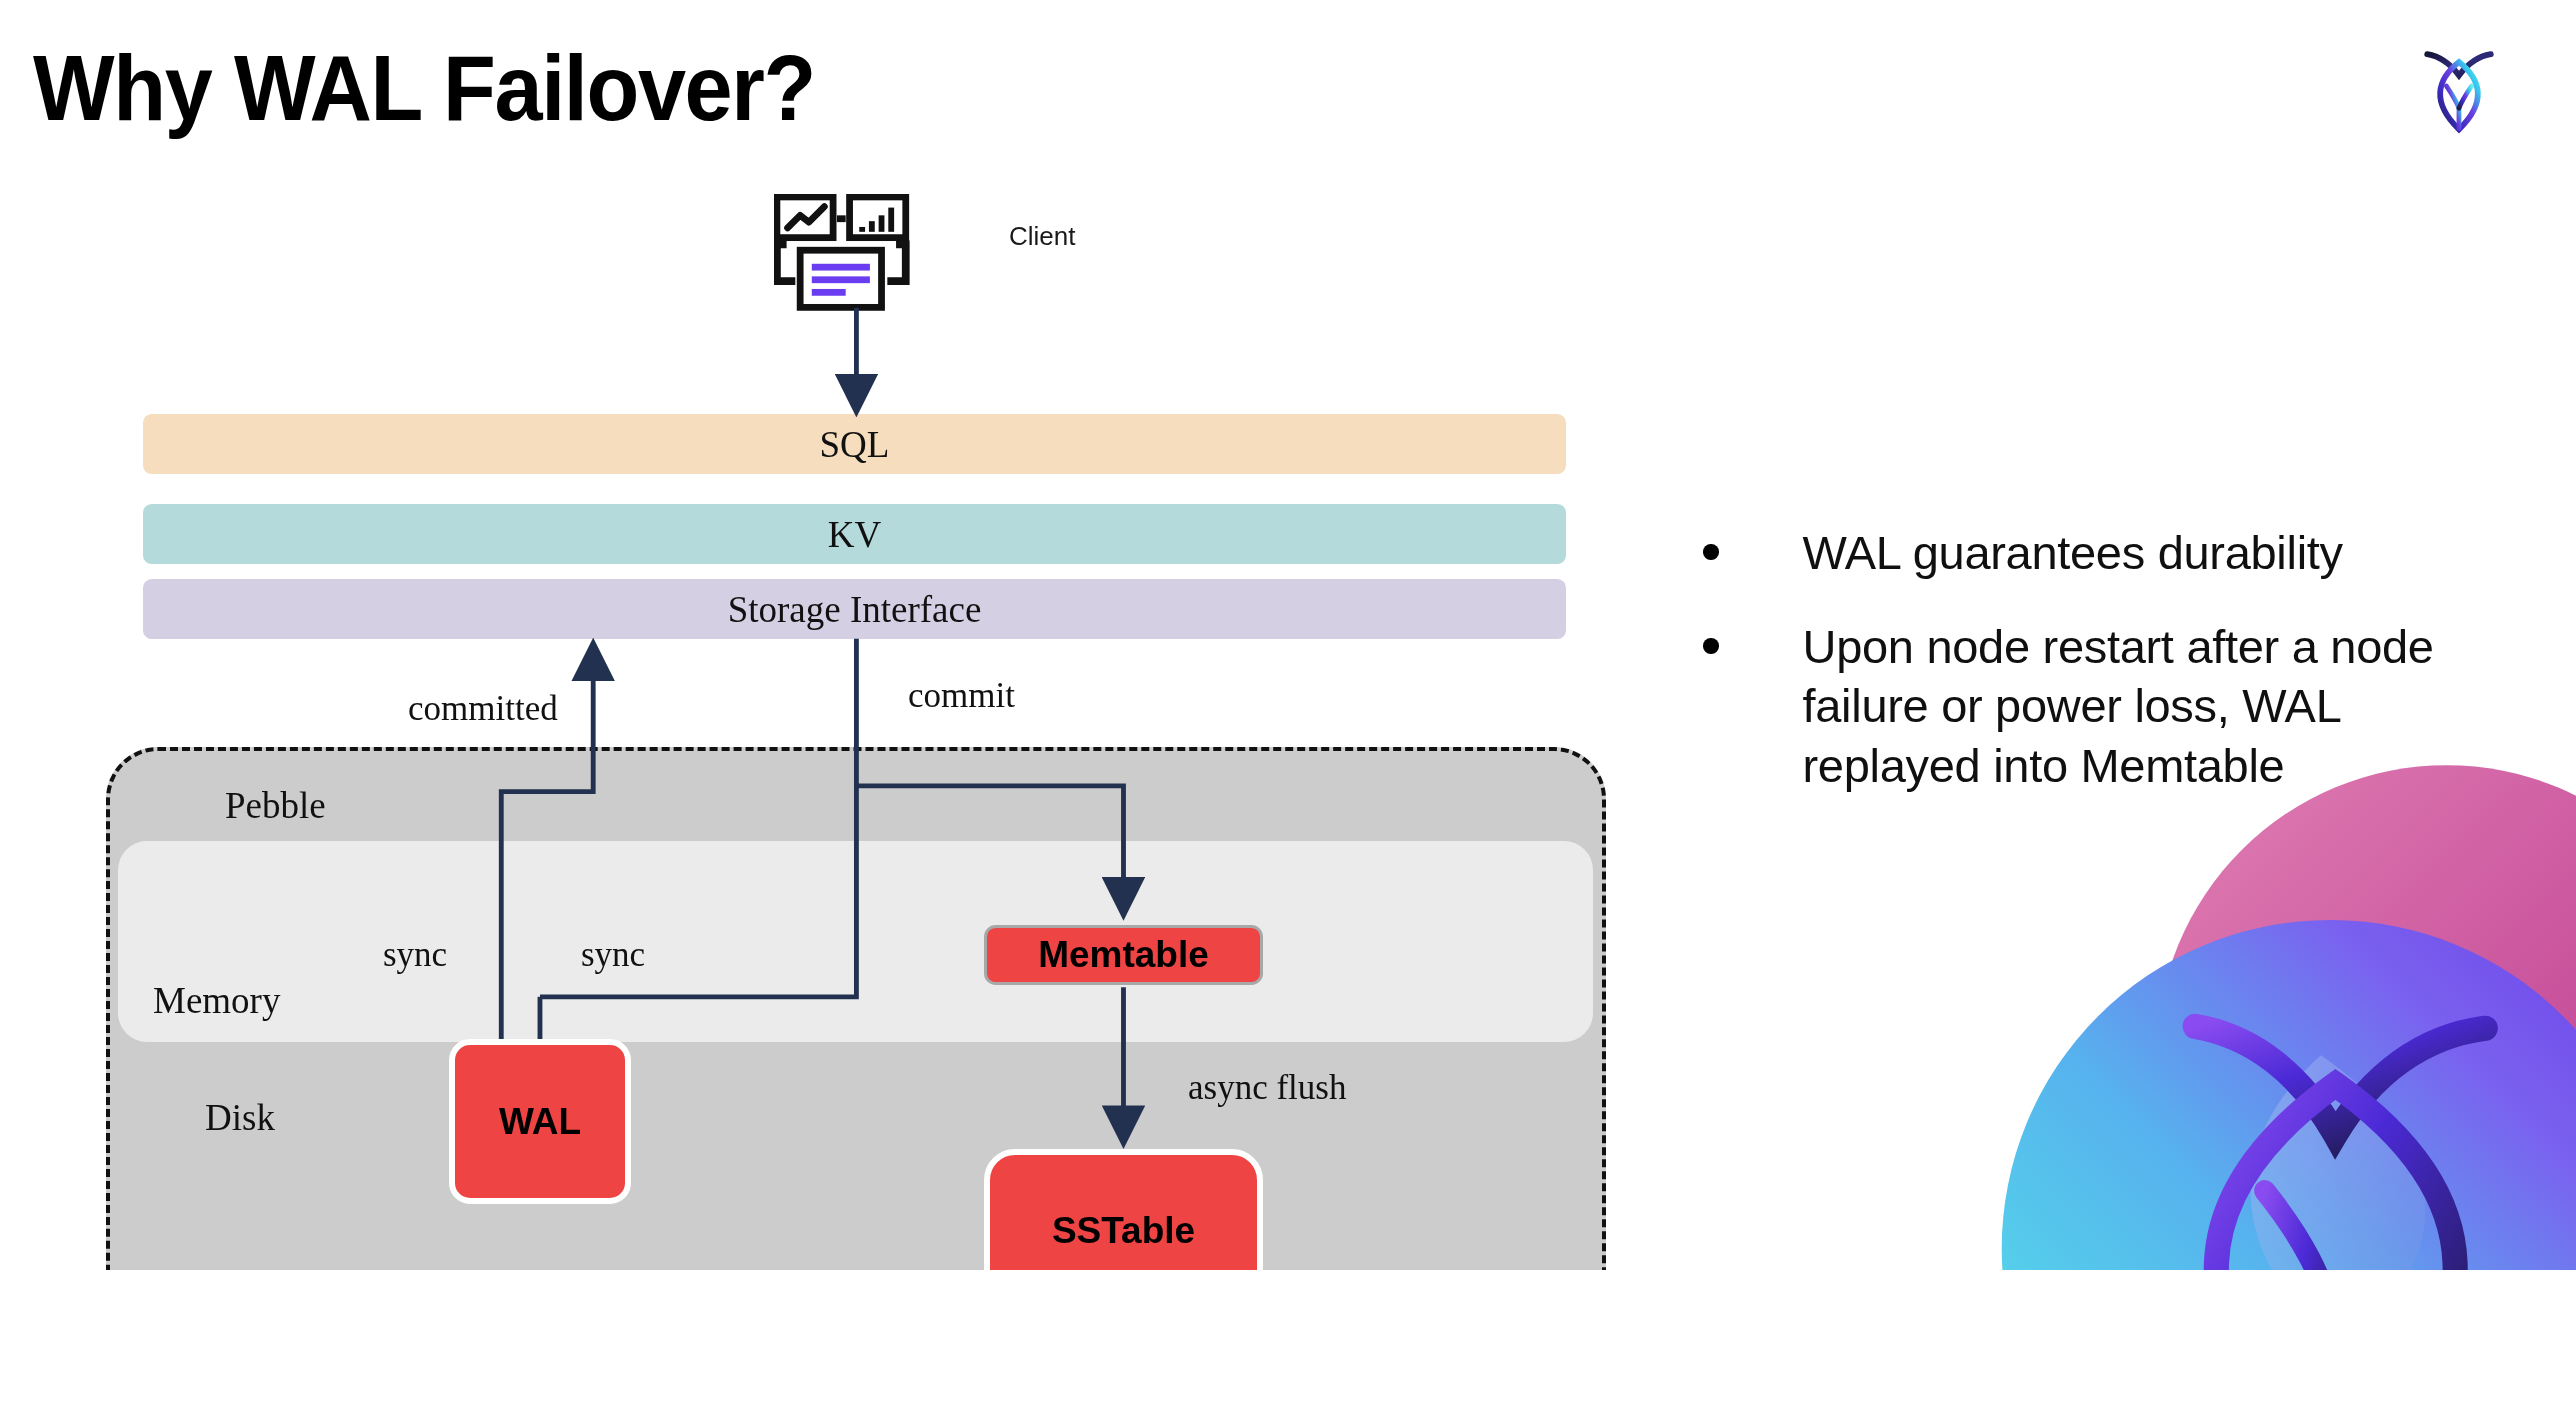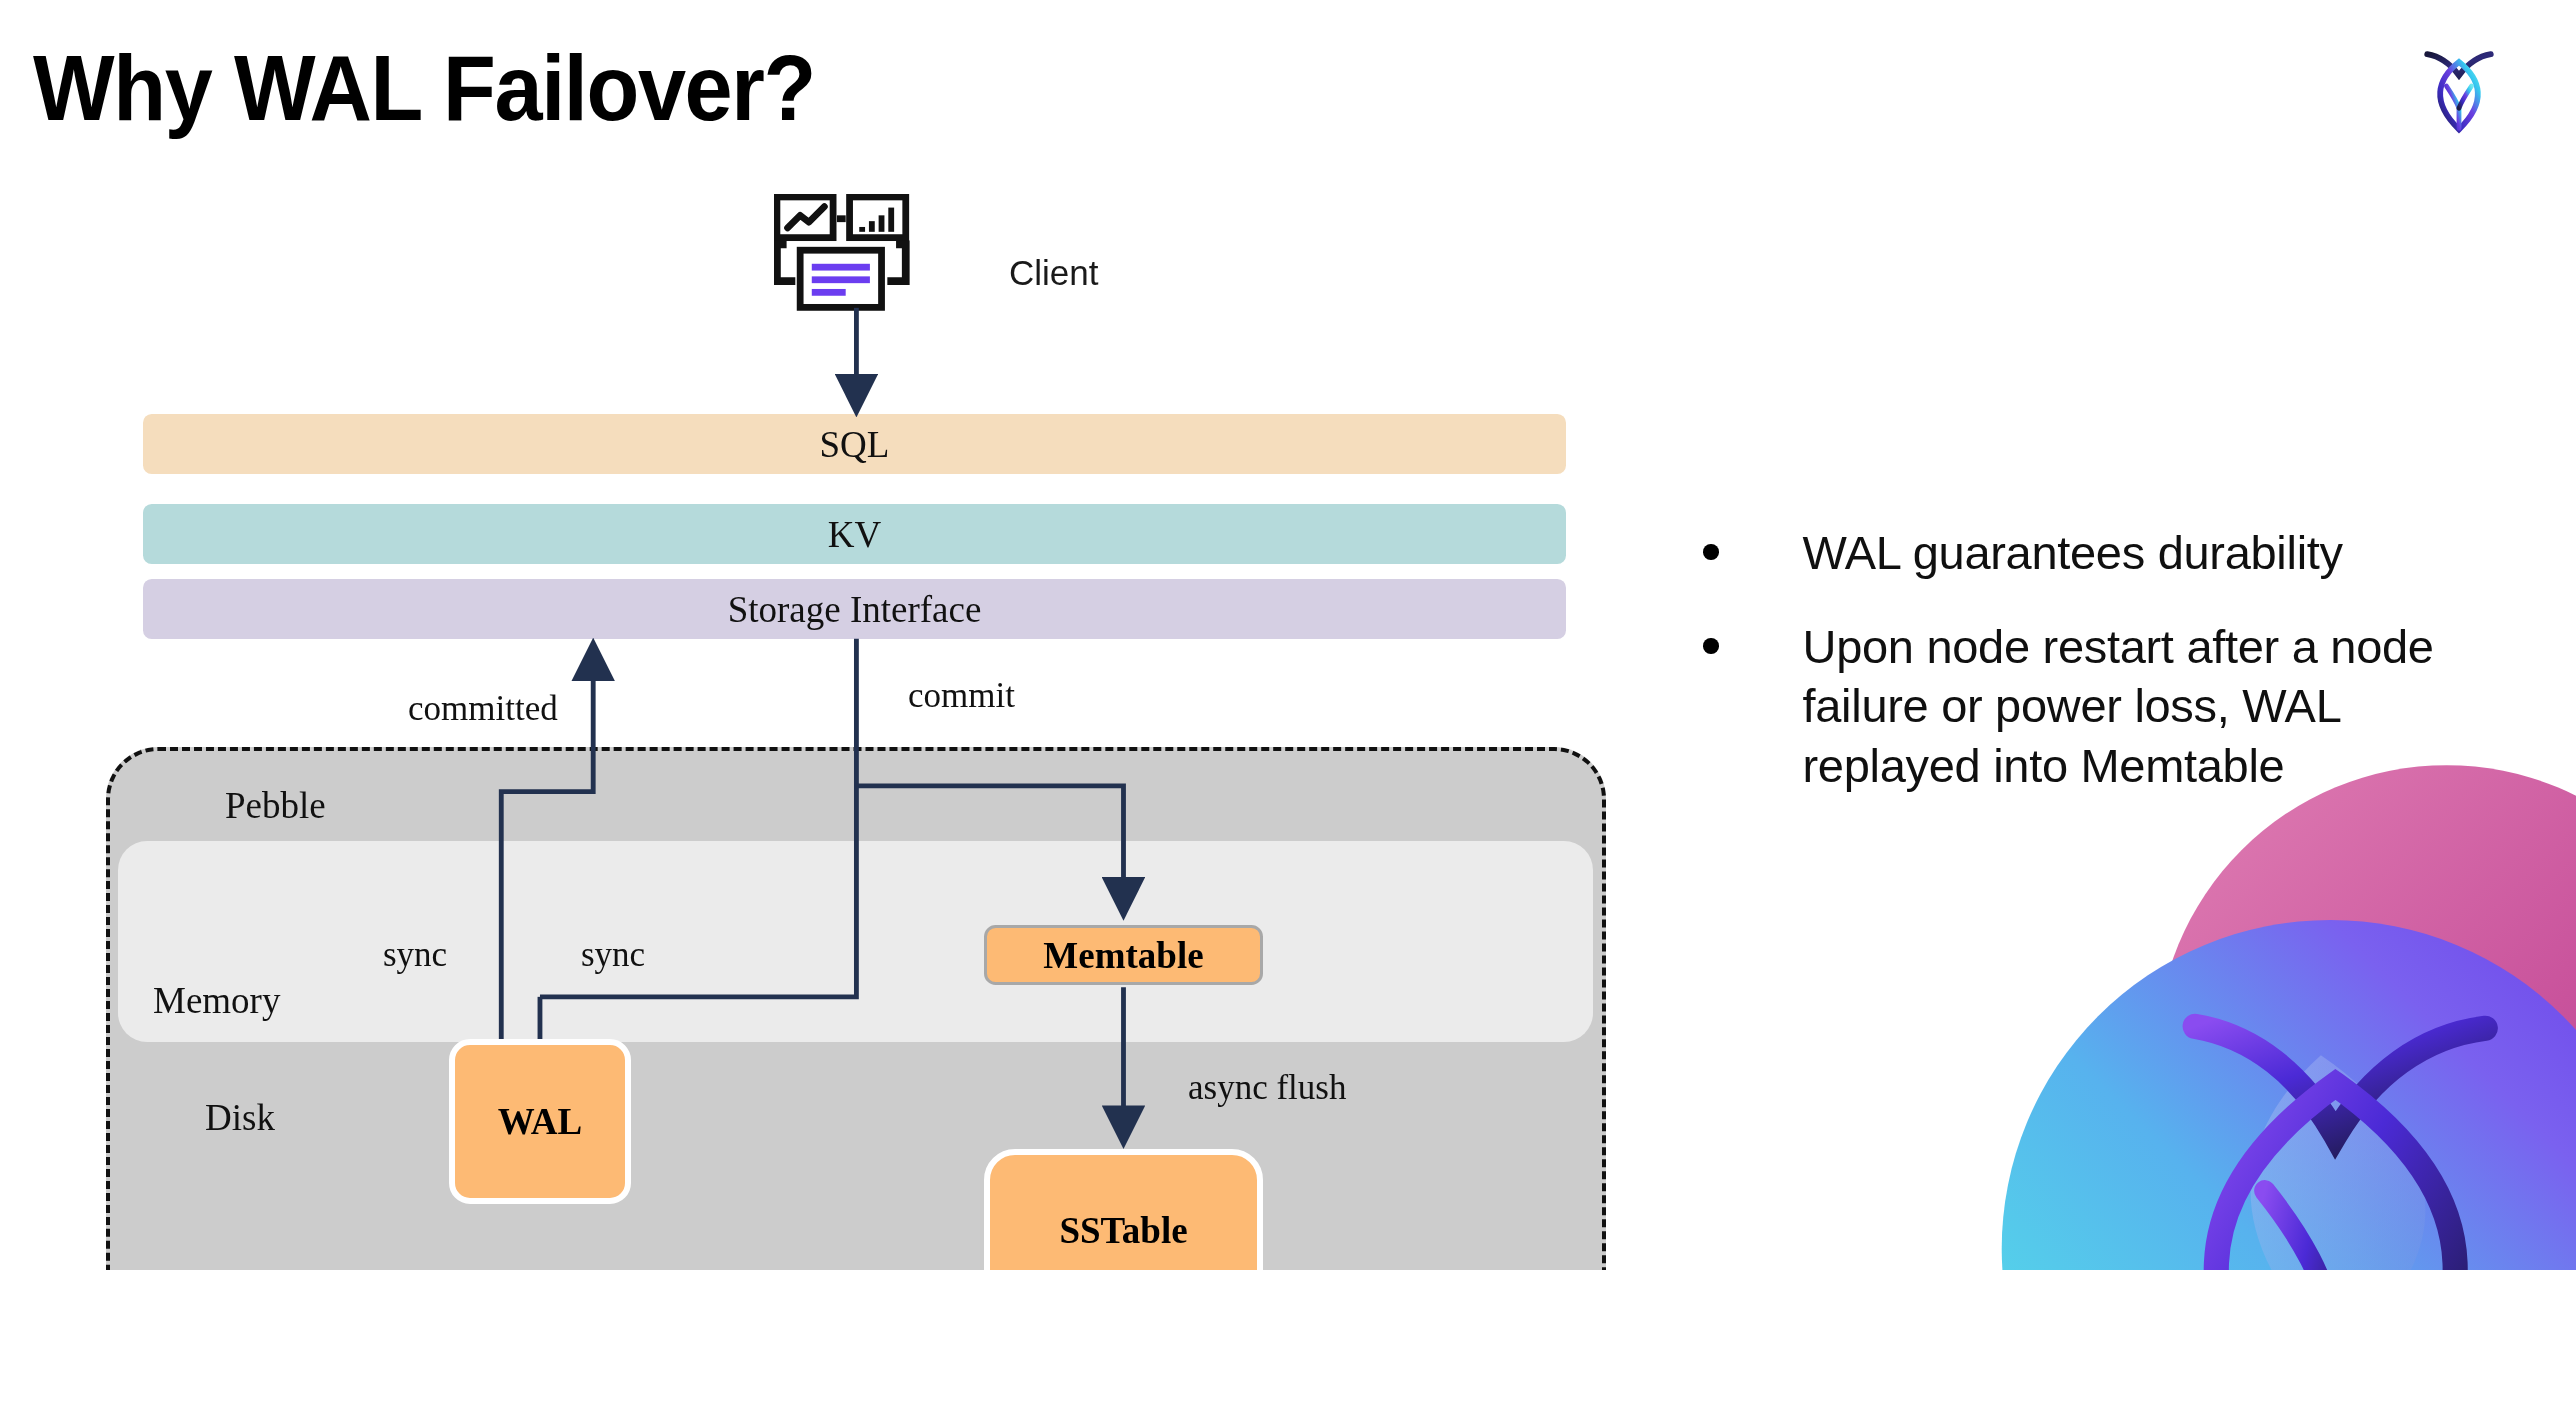--- a/index.html
+++ b/index.html
@@ -57,25 +57,24 @@
     position: absolute;
     left: 774px;
     top: 194px;
     width: 155px;
     height: 126px;
   }
   #client-label {
     position: absolute;
     left: 1009px;
     top: 221px;
-    font-size: 35px;
+    font-size: 26px;
     color: #1a1a1a;
     font-family: "Liberation Sans", sans-serif;
     white-space: nowrap;
-    margin-top: 32px;
   }
 
   
   .layer-bar {
     position: absolute;
     left: 143px;
     width: 1423px;
     height: 60px;
     border-radius: 8.7px;
     display: flex;
@@ -133,25 +132,25 @@
     left: 205px;
     top: 1096px;
     font-family: "Liberation Serif", serif;
     font-size: 37px;
     color: #111111;
   }
 
   
   .node-box {
     position: absolute;
-    background: #fdba74;
+    background: #ef4444;
     display: flex;
     align-items: center;
     justify-content: center;
-    font-family: Liberation Serif, serif;
+    font-family: Liberation Sans, sans-serif;
     font-weight: bold;
     font-size: 37px;
     color: #000000;
     box-sizing: border-box;
   }
   #node-memtable {
     left: 984px;
     top: 925px;
     width: 279px;
     height: 60px;

